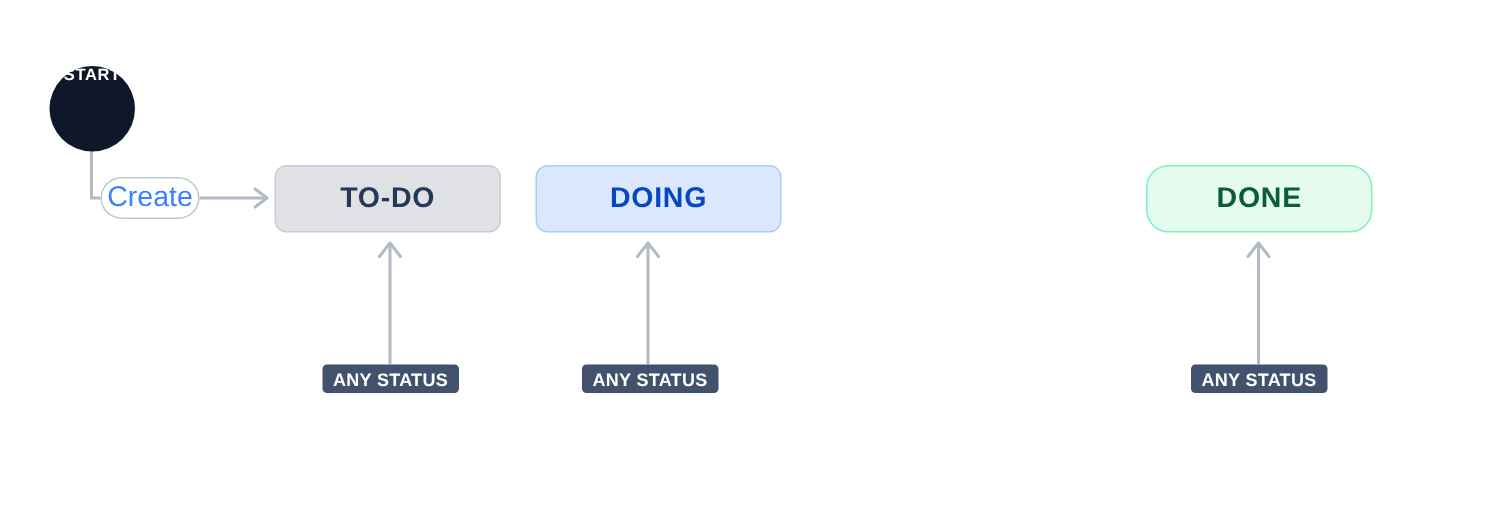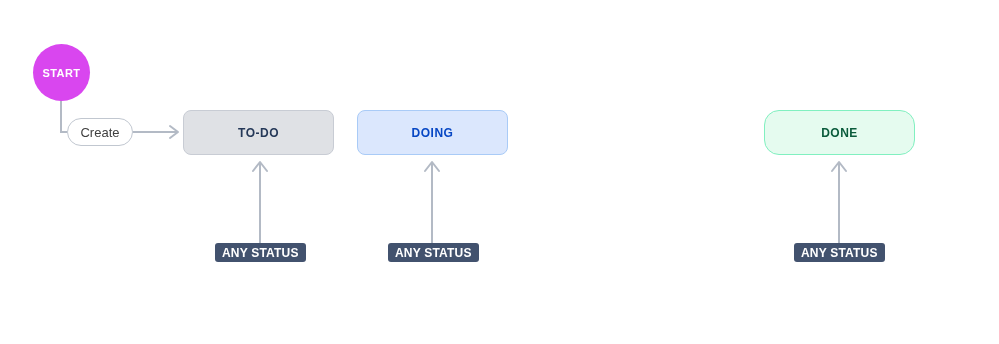--- a/index.html
+++ b/index.html
@@ -30,23 +30,23 @@
   }
 
   
   .start-node {
     position: absolute;
     left: 33px;
     top: 44px;
     width: 57px;
     height: 57px;
     border-radius: 50%;
-    background: #d946ef;
+    background: #0f172a;
     display: flex;
-    align-items: center;
+    align-items: flex-start;
     justify-content: center;
   }
   .start-node .start-label {
     color: #ffffff;
     font-size: 11px;
     font-weight: bold;
     letter-spacing: 0.4px;
   }
 
   
@@ -58,55 +58,55 @@
     height: 28px;
     border: 1.6px solid #c1c7d0;
     border-radius: 14px;
     background: #ffffff;
     display: flex;
     align-items: center;
     justify-content: center;
     box-sizing: border-box;
   }
   .transition-pill .pill-label {
-    color: #404040;
-    font-size: 13px;
+    color: #3b82f6;
+    font-size: 19px;
     font-weight: normal;
   }
 
   
   .status-box {
     position: absolute;
     height: 45px;
     border-radius: 8px;
     border-width: 1.6px;
     border-style: solid;
     box-sizing: border-box;
     display: flex;
     align-items: center;
     justify-content: center;
   }
   .status-box .status-label {
-    font-size: 12px;
+    font-size: 19px;
     font-weight: bold;
     letter-spacing: 0.5px;
   }
   .status-todo {
     left: 183px;
     top: 110px;
     width: 151px;
     background: #dfe1e5;
     border-color: #c8ccd4;
   }
   .status-todo .status-label { color: #253858; }
 
   .status-doing {
     left: 357px;
     top: 110px;
-    width: 151px;
+    width: 164px;
     background: #dbe7fd;
     border-color: #a9cbf7;
   }
   .status-doing .status-label { color: #0747c4; }
 
   .status-done {
     left: 764px;
     top: 110px;
     width: 151px;
     background: #e5fbef;

